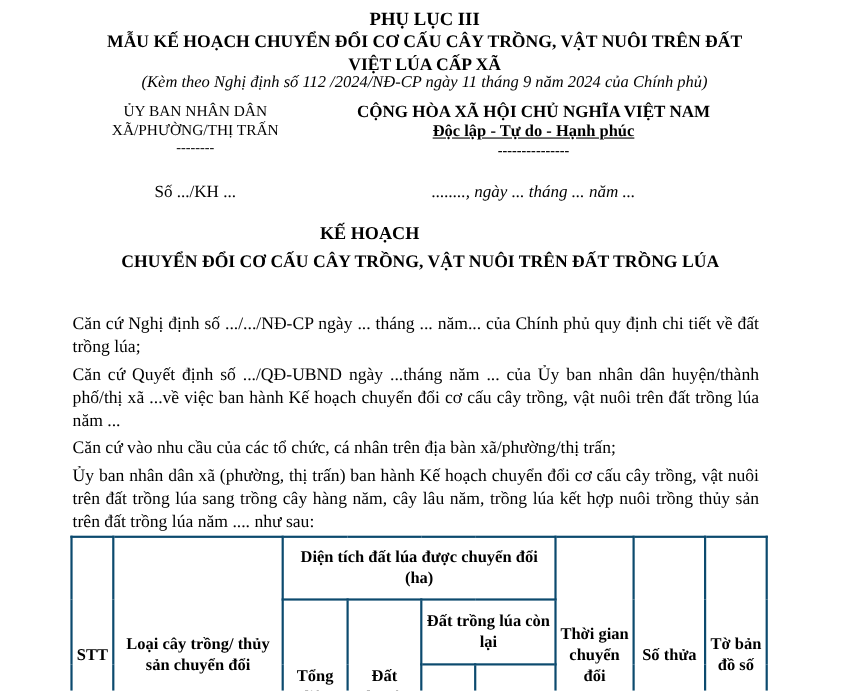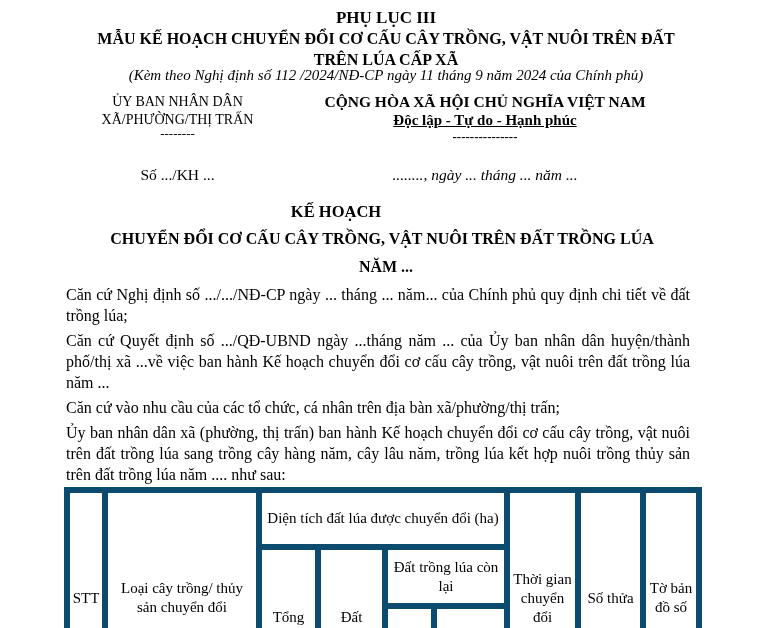--- a/index.html
+++ b/index.html
@@ -73,22 +73,22 @@
   }
   .paragraphs p.italic { }
 
   table.plan-table {
     position: absolute; top: 487px; left: 64px;
     width: 632px;
     border-collapse: collapse;
     table-layout: fixed;
   }
   .plan-table td {
-    border: 6px solid #0c4a6e;
-    font-weight: normal;
+    border: 2px solid #0c4a6e;
+    font-weight: bold;
     font-size: 15px;
     line-height: 19px;
     text-align: center;
     vertical-align: middle;
     padding: 1px 2px;
     overflow: hidden;
   }
   .plan-table tr.r1 { height: 57px; }
   .plan-table tr.r2 { height: 59px; }
   .plan-table tr.r3 { height: 100px; }
@@ -99,21 +99,21 @@
 </style>
 </head>
 <body>
 
 <div class="page">
 
   <div class="appendix-title">PHỤ LỤC III</div>
 
   <div class="form-title">
     <div>MẪU KẾ HOẠCH CHUYỂN ĐỔI CƠ CẤU CÂY TRỒNG, VẬT NUÔI TRÊN ĐẤT</div>
-    <div>TRÊN LÚA CẤP XÃ</div>
+    <div>VIỆT LÚA CẤP XÃ</div>
   </div>
 
   <div class="decree-note">(Kèm theo Nghị định số 112 /2024/NĐ-CP ngày 11 tháng 9 năm 2024 của Chính phủ)</div>
 
   <div class="issuer-block">
     <div>ỦY BAN NHÂN DÂN</div>
     <div>XÃ/PHƯỜNG/THỊ TRẤN</div>
     <div class="issuer-divider">--------</div>
   </div>
 
@@ -121,21 +121,20 @@
     <div class="national-title">CỘNG HÒA XÃ HỘI CHỦ NGHĨA VIỆT NAM</div>
     <div class="national-motto">Độc lập - Tự do - Hạnh phúc</div>
     <div class="national-divider">---------------</div>
   </div>
 
   <div class="doc-number">Số .../KH ...</div>
   <div class="date-line">........, ngày ... tháng ... năm ...</div>
 
   <div class="plan-heading">KẾ HOẠCH</div>
   <div class="plan-title">CHUYỂN ĐỔI CƠ CẤU CÂY TRỒNG, VẬT NUÔI TRÊN ĐẤT TRỒNG LÚA</div>
-  <div class="plan-year">NĂM ...</div>
 
   <div class="paragraphs">
     <p class="italic">Căn cứ Nghị định số .../.../NĐ-CP ngày ... tháng ... năm... của Chính phủ quy định chi tiết về đất trồng lúa;</p>
     <p class="italic">Căn cứ Quyết định số .../QĐ-UBND ngày ...tháng năm ... của Ủy ban nhân dân huyện/thành phố/thị xã ...về việc ban hành Kế hoạch chuyển đổi cơ cấu cây trồng, vật nuôi trên đất trồng lúa năm ...</p>
     <p class="italic">Căn cứ vào nhu cầu của các tổ chức, cá nhân trên địa bàn xã/phường/thị trấn;</p>
     <p>Ủy ban nhân dân xã (phường, thị trấn) ban hành Kế hoạch chuyển đổi cơ cấu cây trồng, vật nuôi trên đất trồng lúa sang trồng cây hàng năm, cây lâu năm, trồng lúa kết hợp nuôi trồng thủy sản trên đất trồng lúa năm .... như sau:</p>
   </div>
 
   <table class="plan-table">
     <colgroup>

